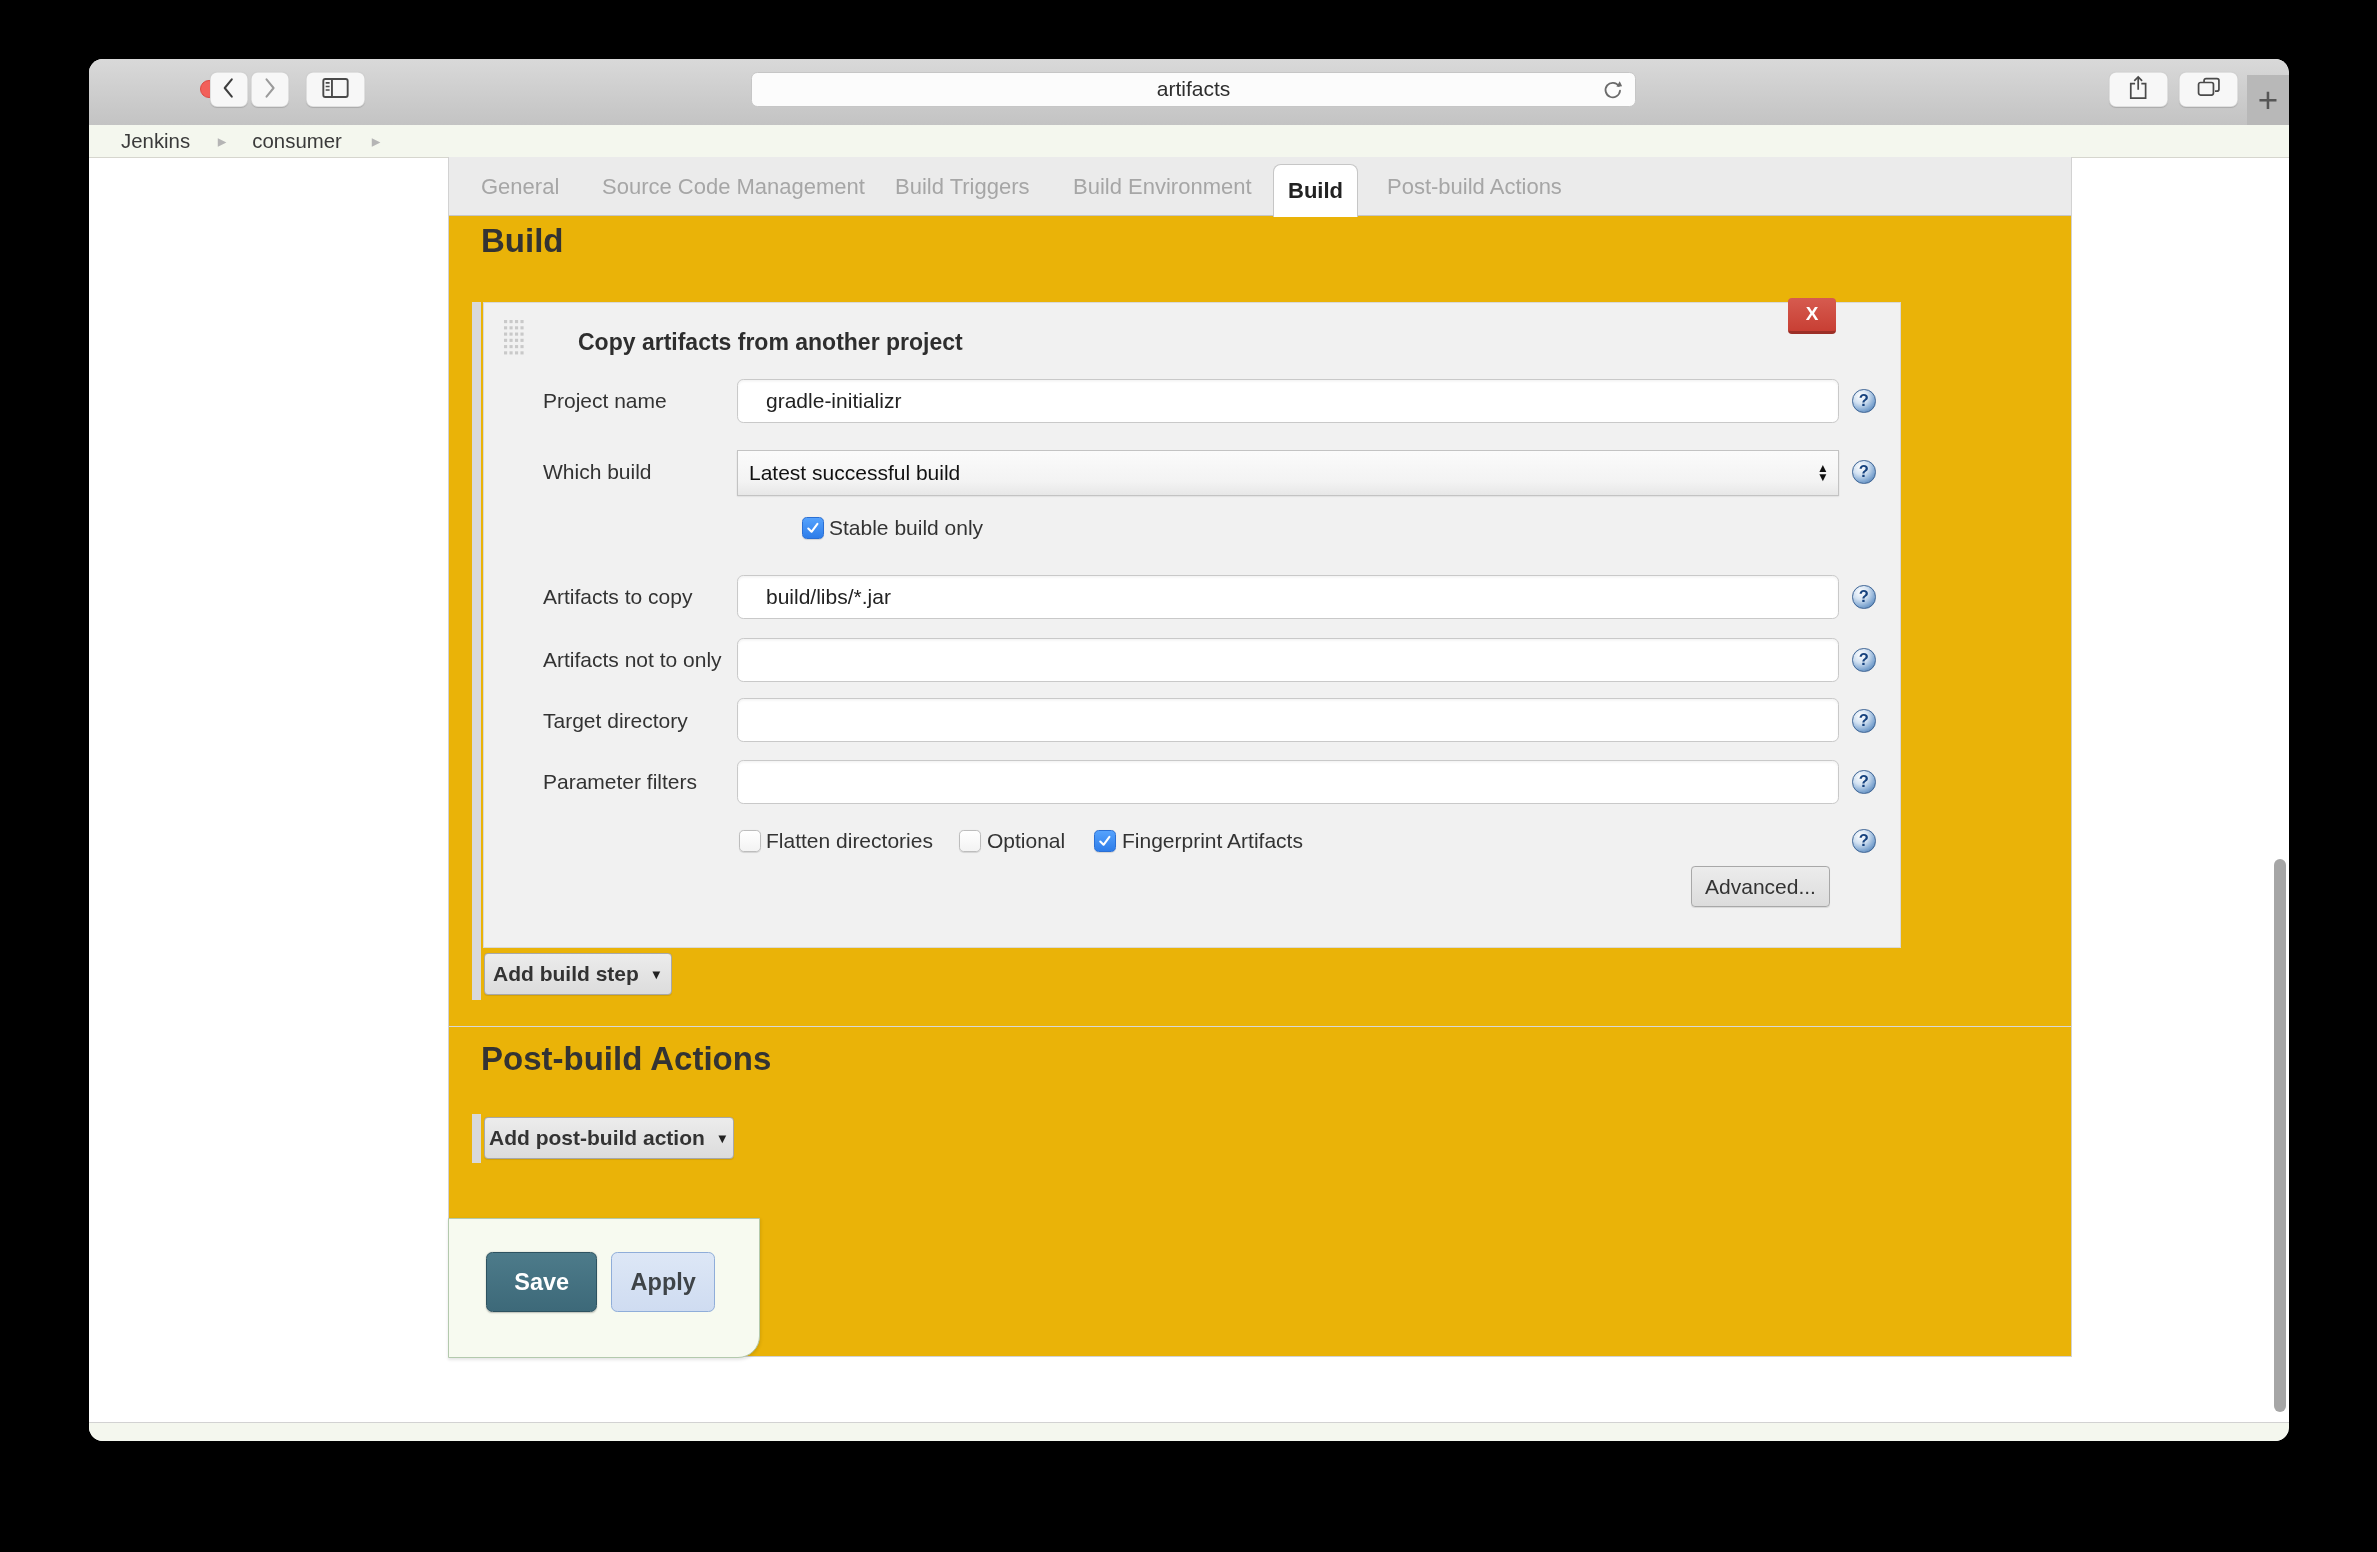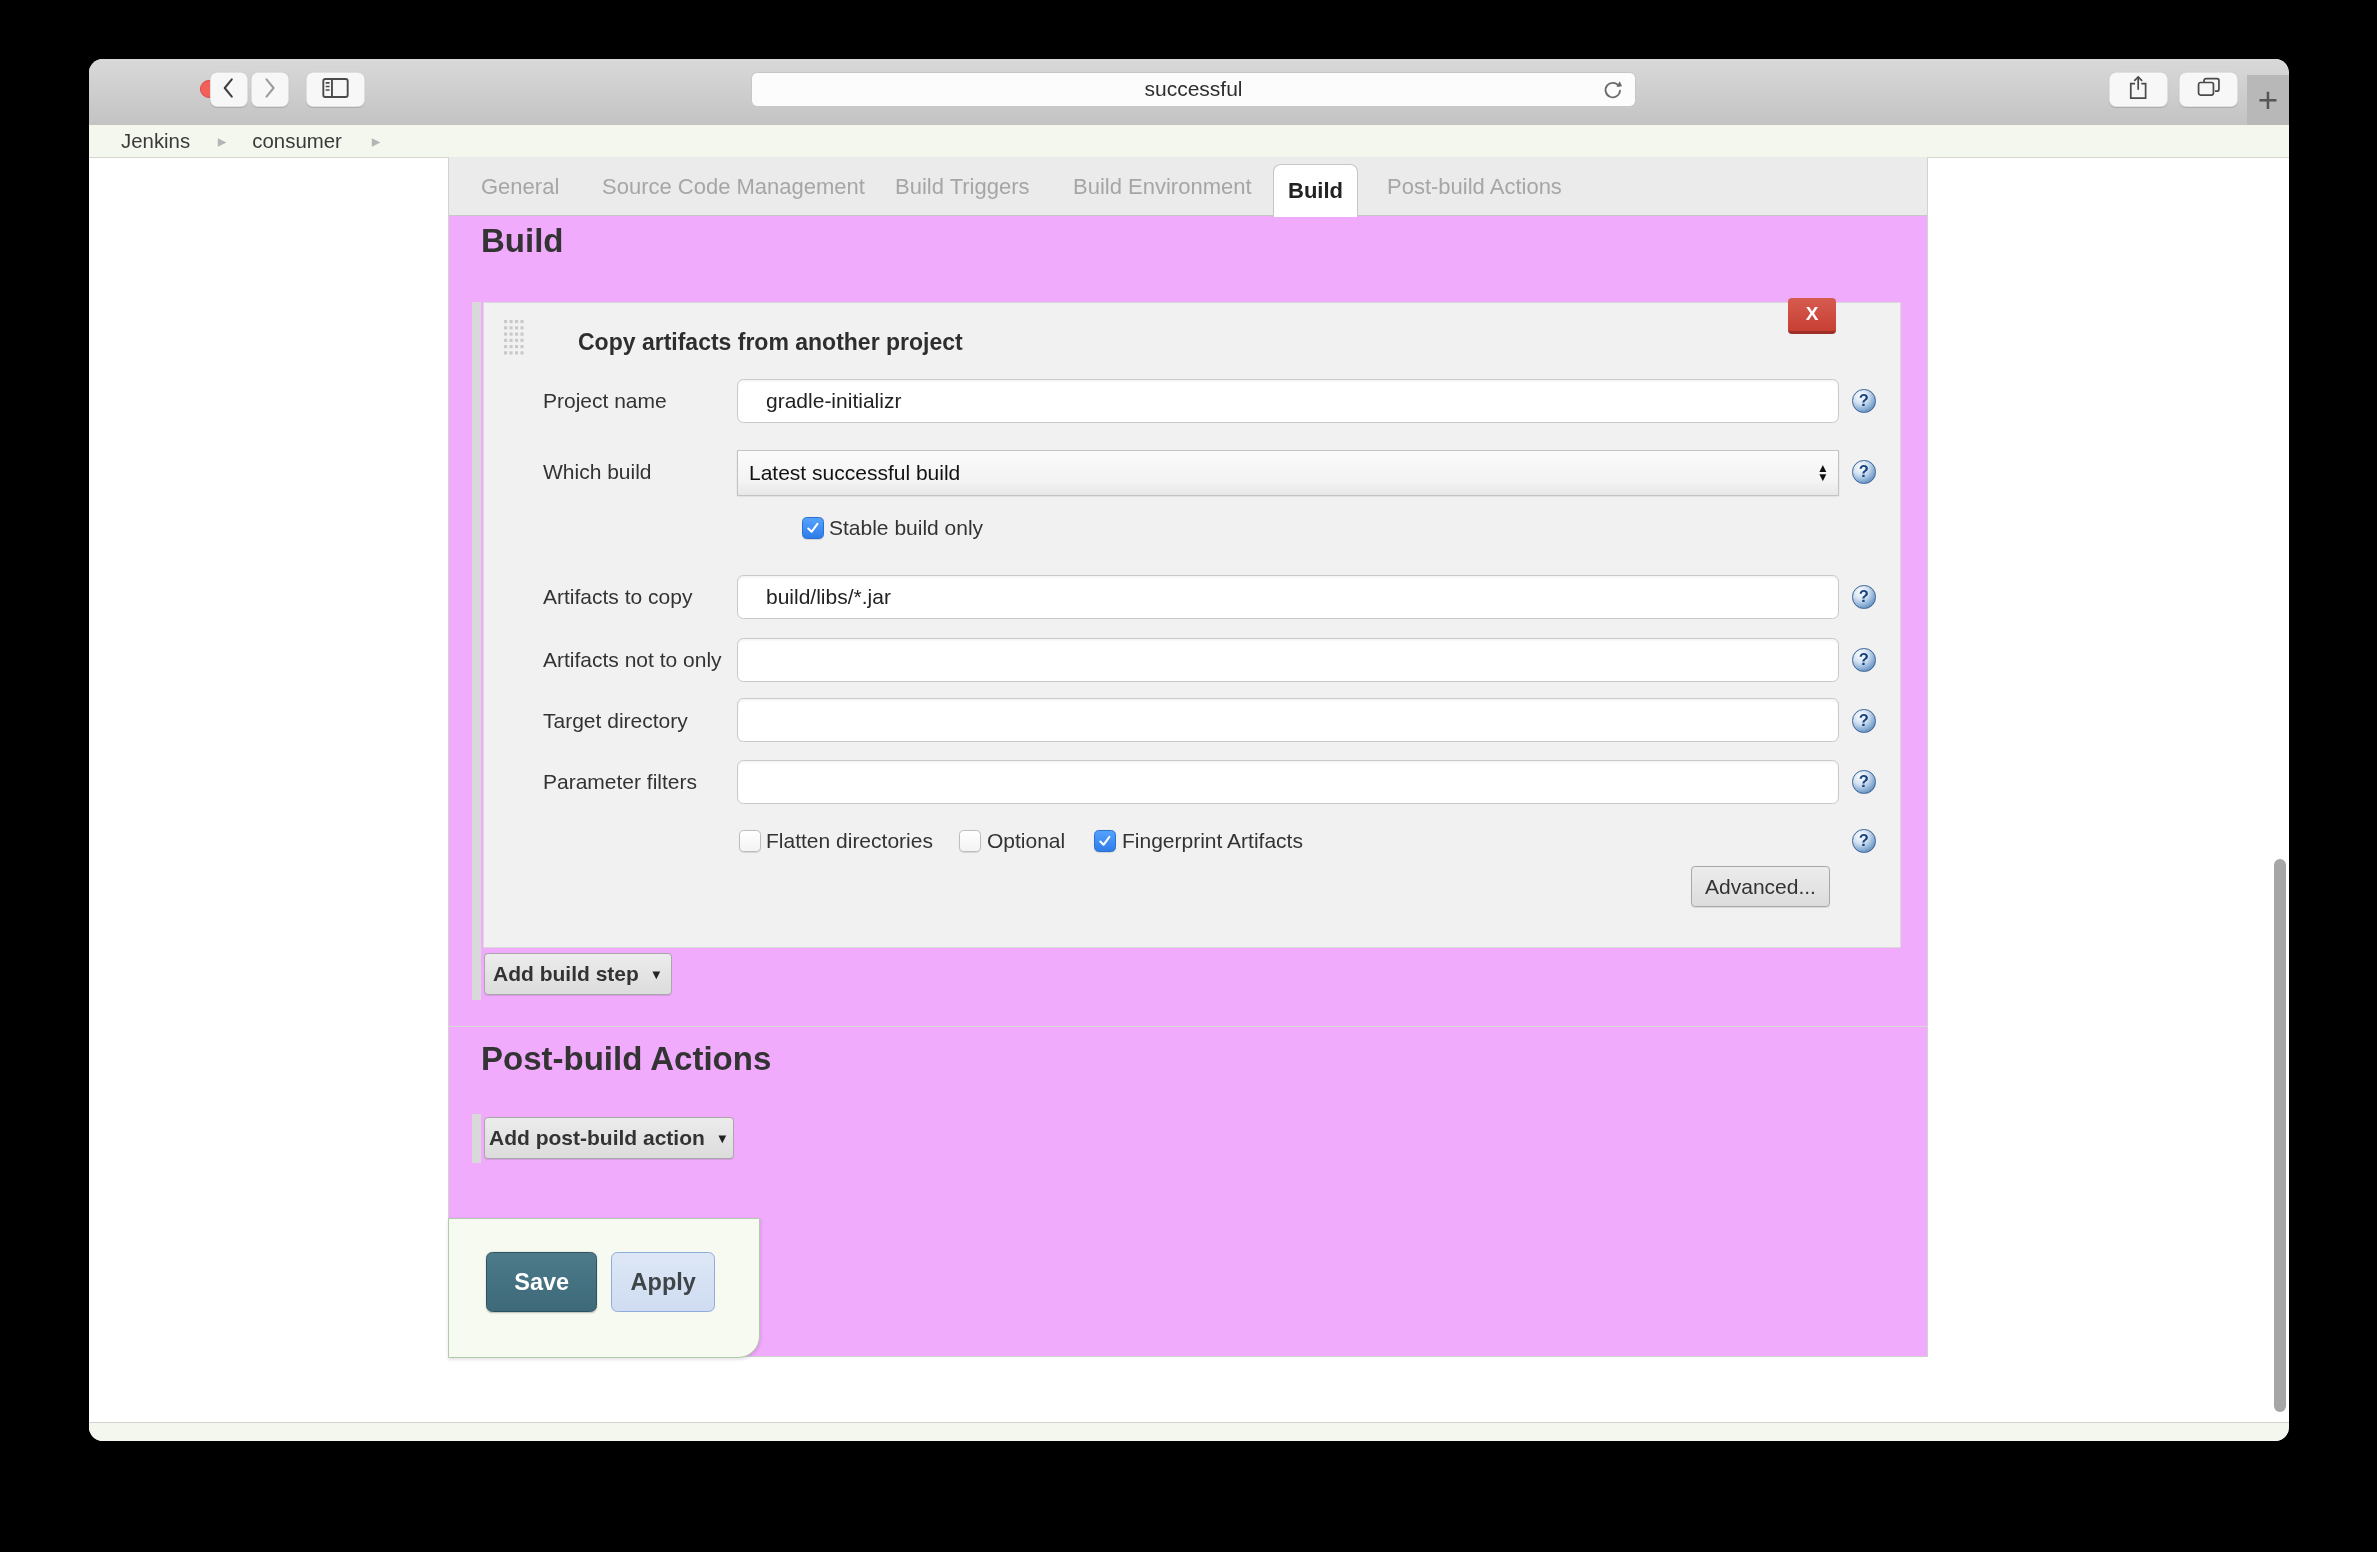--- a/index.html
+++ b/index.html
@@ -26,21 +26,21 @@
         font-size:35px;font-weight:300;color:#565656;}
   
   .crumbbar{left:0;top:66px;width:100%;height:32px;background:#f4f7ee;border-bottom:0.8px solid #d6d6ce;
         display:flex;align-items:center;font-size:20.4px;color:#3a3a3a;}
   .crumbbar .sep{color:#b5b5b5;font-size:17.3px;}
   
   .page{left:0;top:99px;width:100%;height:1264px;background:#ffffff;}
   .footer{left:0;top:1363px;width:100%;height:19px;background:#f4f7ee;border-top:0.8px solid #d2d2d2;}
   .scrollbar{left:2185px;top:800px;width:11.8px;height:553px;background:#a6a6a6;border-radius:6.3px;}
   
-  .frame{left:359px;top:98px;width:1480px;height:1200px;background:#f0abfc;
+  .frame{left:359px;top:98px;width:1624px;height:1200px;background:#eab308;
         border:0.8px solid #d2d2d2;border-top:none;box-sizing:border-box;}
   .tabbar{left:0;top:0;width:100%;height:59px;background:#ebebeb;border-bottom:0.8px solid #c6c6c6;box-sizing:border-box;}
   .tab{top:0;height:59px;display:flex;align-items:center;font-size:22px;color:#a6a6a6;white-space:nowrap;}
   .tab-active{left:824px;top:7px;width:85px;height:53px;background:#fff;border:0.8px solid #c6c6c6;border-bottom:none;
         border-radius:7.8px 7.8px 0 0;box-sizing:border-box;display:flex;align-items:center;justify-content:center;
         font-size:22px;font-weight:bold;color:#222;z-index:3;}
   .h1{font-size:33px;font-weight:bold;color:#333;white-space:nowrap;}
   .chunkbar{left:23px;width:9.4px;background:#d9d9d9;}
   
   .stepbox{left:34px;top:145px;width:1418px;height:646px;background:#f1f1f1;border:0.8px solid #d9d9d9;box-sizing:border-box;}
@@ -114,21 +114,21 @@
           <rect x="1.5" y="2.5" width="31" height="23" rx="2.5" fill="none" stroke="#4a4a4a" stroke-width="2.4"></rect>
           <line x1="12.5" y1="2.5" x2="12.5" y2="25.5" stroke="#4a4a4a" stroke-width="2.4"></line>
           <line x1="4.5" y1="7.5" x2="9.5" y2="7.5" stroke="#4a4a4a" stroke-width="2"></line>
           <line x1="4.5" y1="12" x2="9.5" y2="12" stroke="#4a4a4a" stroke-width="2"></line>
           <line x1="4.5" y1="16.5" x2="9.5" y2="16.5" stroke="#4a4a4a" stroke-width="2"></line>
         </svg>
       </span>
     </div>
 
     <div class="abs urlfield">
-      <span>successful</span>
+      <span>artifacts</span>
       <span class="abs" style="right:11px;top:6.3px;">
         <svg width="23.5" height="23.5" viewBox="0 0 24 24">
           <path d="M18.2 7.2 A7.4 7.4 0 1 0 19.4 12" fill="none" stroke="#6b6b6b" stroke-width="1.9" stroke-linecap="round"></path>
           <polygon points="15.8,7.9 21.6,7.4 19.1,2.4" fill="#6b6b6b"></polygon>
         </svg>
       </span>
     </div>
 
     <div class="abs tbtn" style="left:2020px;width:59px;">
       <span>

